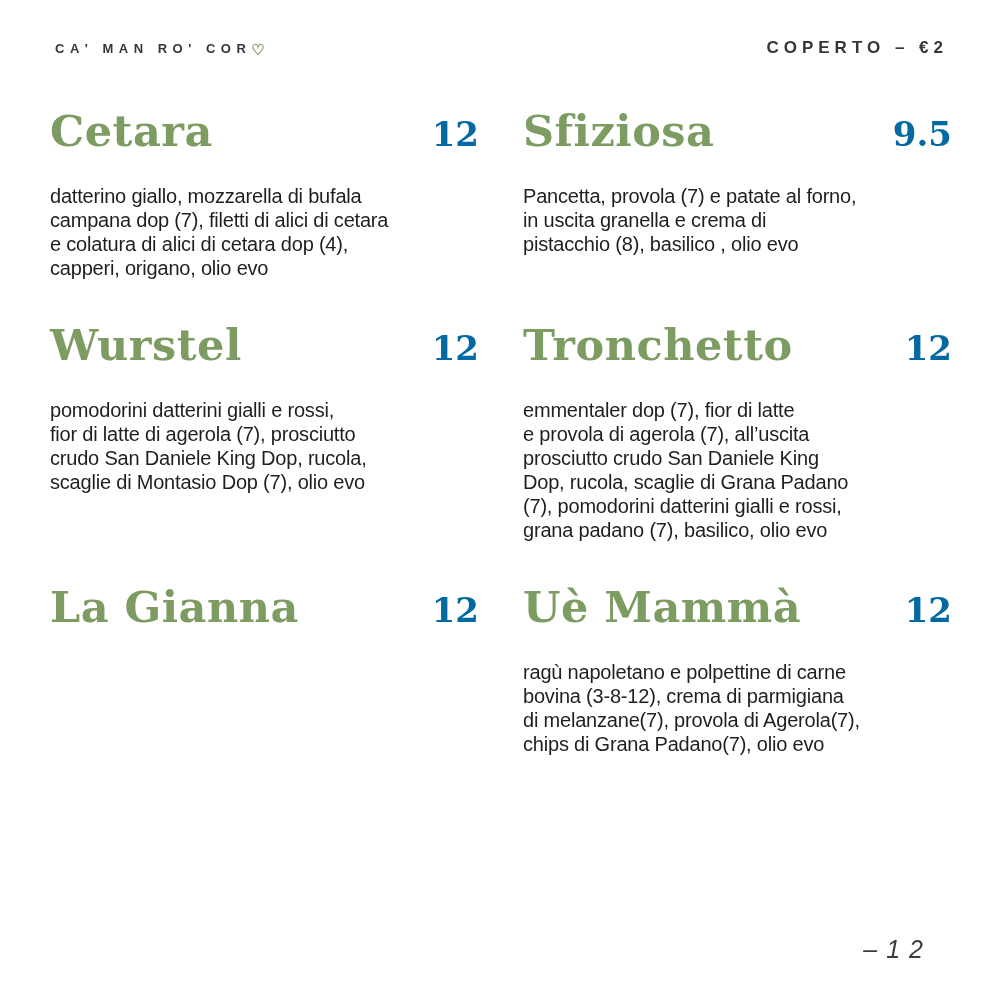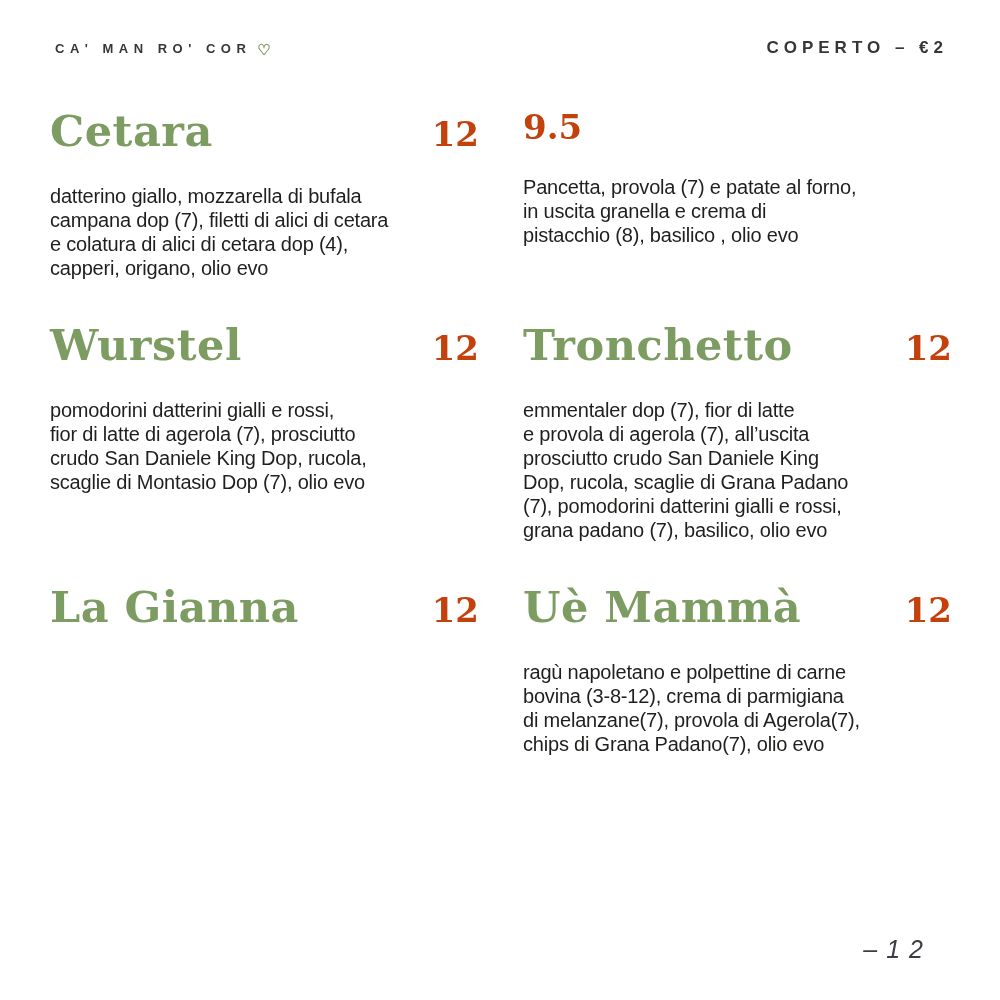--- a/index.html
+++ b/index.html
@@ -19,21 +19,20 @@
     align-items: baseline;
     padding: 38px 52px 0 55px;
   }
   .brand {
     font-size: 13px;
     font-weight: 600;
     letter-spacing: 5.5px;
     color: #33373a;
     display: inline-flex;
     align-items: center;
-    gap: 6px;
   }
   .heart {
     color: #7d9c62;
     font-size: 15px;
     letter-spacing: 0;
     position: relative;
     top: 1px;
   }
   .coperto {
     font-size: 17px;
@@ -63,21 +62,21 @@
     font-size: 43px;
     line-height: 1.0;
     color: #7d9c62;
     letter-spacing: 0.5px;
   }
   .item-price {
     font-family: "DejaVu Serif", serif;
     font-weight: 700;
     font-size: 34px;
     line-height: 1;
-    color: #c2410c;
+    color: #0369a1;
   }
   .item-desc {
     margin-top: 31px;
     font-size: 20px;
     line-height: 24px;
     letter-spacing: -0.2px;
     color: #1f1f1d;
     white-space: pre-line;
   }
   .page-footer {
@@ -109,20 +108,21 @@
       <span class="item-price">12</span>
     </div>
     <p class="item-desc">datterino giallo, mozzarella di bufala
 campana dop (7), filetti di alici di cetara
 e colatura di alici di cetara dop (4),
 capperi, origano, olio evo</p>
   </article>
 
   <article class="item">
     <div class="item-head">
+      <h2 class="item-name">Sfiziosa</h2>
       <span class="item-price">9.5</span>
     </div>
     <p class="item-desc">Pancetta, provola (7) e patate al forno,
 in uscita granella e crema di
 pistacchio (8), basilico , olio evo</p>
   </article>
 
   <article class="item">
     <div class="item-head">
       <h2 class="item-name">Wurstel</h2>

